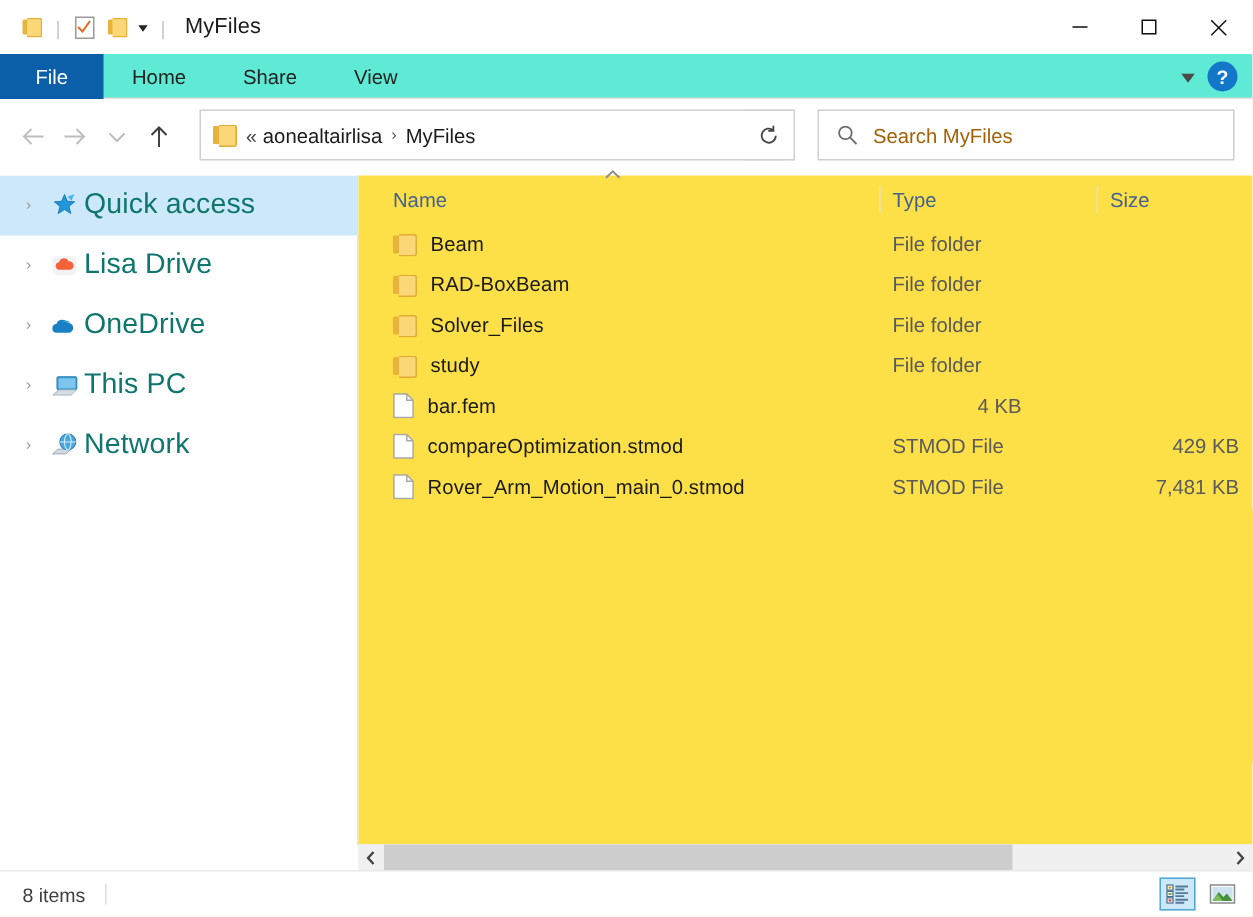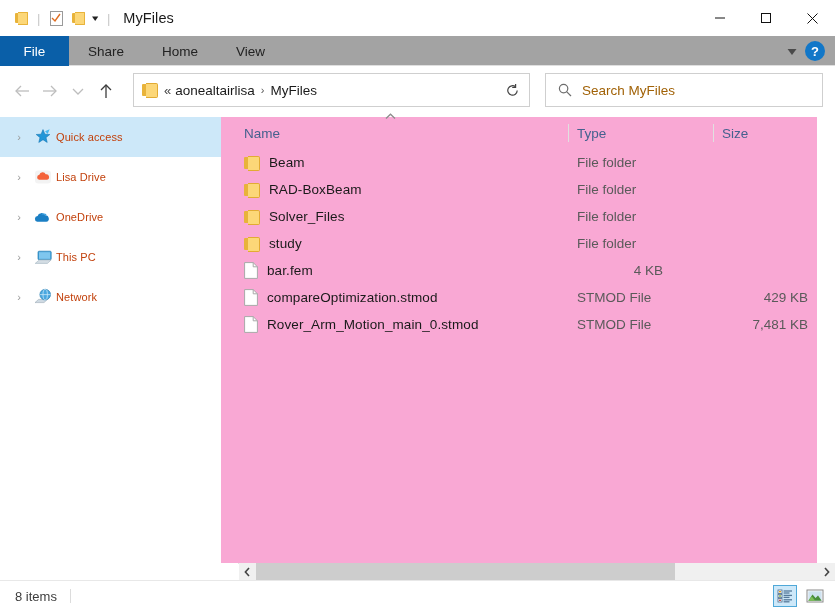--- a/index.html
+++ b/index.html
@@ -45,21 +45,21 @@
   .winbtns { position:absolute; right:0; top:0; display:flex; height:36px; }
   .winbtn {
     width:46px; height:36px; display:flex; align-items:center; justify-content:center;
     background:transparent;
   }
   .winbtn svg { display:block; }
 
   
   .ribbon {
     position:absolute; left:0; top:36px; width:835px; height:30px;
-    background:#a3a3a3; display:flex; align-items:stretch;
+    background:#5eead4; display:flex; align-items:stretch;
     border-bottom:1px solid #dfdfdf;
   }
   .rtab {
     display:flex; align-items:center; justify-content:center;
     font-size:13.5px; color:#222; height:30px;
   }
   .rtab.file {
     background:#0a5fa8; color:#fff; width:69px; font-weight:400;
   }
   .rtab.norm { padding:0 19px; }
@@ -114,28 +114,28 @@
   }
   .sb-item {
     height:40px; display:flex; align-items:center; padding-left:8px; gap:0;
   }
   .sb-item.sel { background:#cde8f9; }
   .sb-exp {
     width:22px; height:40px; display:flex; align-items:center; justify-content:center;
     color:#9a9a9a; font-size:11px;
   }
   .sb-ico { width:26px; display:flex; align-items:center; justify-content:center; }
-  .sb-label { font-size:11px; color:#c2410c; letter-spacing:.1px; }
+  .sb-label { font-size:19px; color:#0f766e; letter-spacing:.1px; }
   .vdivider {
     position:absolute; left:238px; top:117px; width:1px; height:447px; background:#e4e4e4;
   }
 
   
   .listarea {
-    position:absolute; left:221px; top:117px; width:596px; height:446px; background:#f9a8d4;
+    position:absolute; left:239px; top:117px; width:596px; height:446px; background:#fde047;
   }
   .colheaders {
     position:relative; height:32px; display:flex; align-items:center;
     font-size:13.5px; color:#45618e;
   }
   .colh { height:32px; display:flex; align-items:center; position:relative; }
   .colh .hdiv { position:absolute; right:0; top:7px; width:1px; height:18px; background:#e0e0e0; }
   .colh-name { width:348px; padding-left:23px; }
   .colh-type { width:145px; padding-left:8px;text-align:right; }
   .colh-size { width:103px; padding-left:8px; }
@@ -236,22 +236,22 @@
         <svg width="13" height="13" viewBox="0 0 13 13">
             <line x1="1.5" y1="1.5" x2="11.5" y2="11.5" stroke="#111" stroke-width="1"></line>
             <line x1="11.5" y1="1.5" x2="1.5" y2="11.5" stroke="#111" stroke-width="1"></line>
           </svg>
       </div>
     </div>
   </div>
 
   <div class="ribbon">
     <div class="rtab file">File</div>
+    <div class="rtab norm">Home</div>
     <div class="rtab norm">Share</div>
-    <div class="rtab norm">Home</div>
     <div class="rtab norm">View</div>
     <div class="ribbon-right">
       <span class="chev-down">▾</span>
       <div class="help-btn">?</div>
     </div>
   </div>
 
   <div class="navrow">
     <div class="navbtn first">
       <svg width="18" height="14" viewBox="0 0 18 14">

